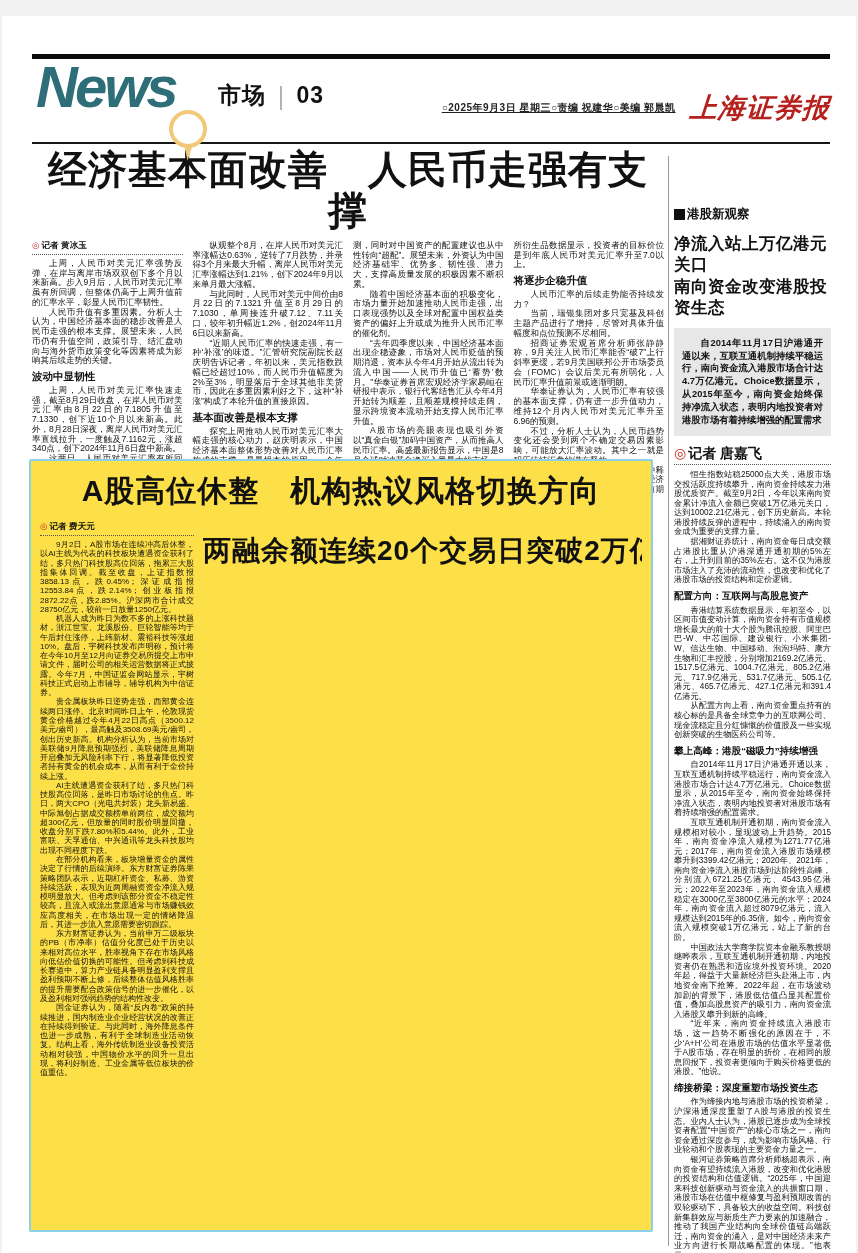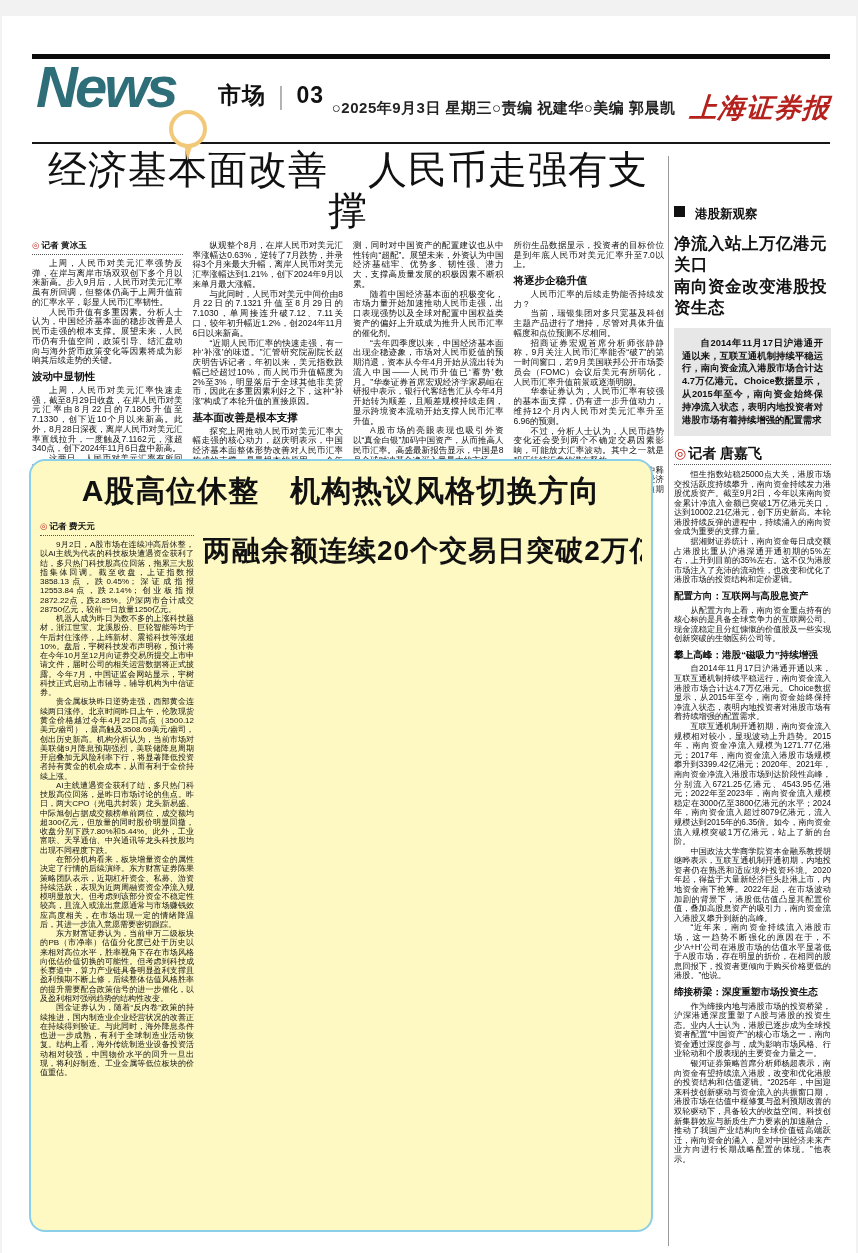--- a/index.html
+++ b/index.html
@@ -11,40 +11,40 @@
   .logo{position:absolute;left:4px;top:-6px;font-size:58px;font-weight:bold;font-style:italic;
         color:#2e6e79;letter-spacing:-3px;line-height:1;}
   .bubble{position:absolute;left:137px;top:46px;width:30px;height:30px;border:4px solid #f2c879;
           border-radius:50%;background:#fff;z-index:3;}
   .bubble::after{content:"";position:absolute;left:4px;bottom:-15px;width:0;height:0;
           border-left:5px solid transparent;border-right:8px solid #f2c879;
           border-bottom:14px solid transparent;transform:rotate(18deg);}
   .section-block{position:absolute;left:186px;top:16px;font-size:23px;font-weight:900;letter-spacing:1px;text-align:center;}
   .section-block .pipe{color:#9a9a9a;font-weight:400;margin:0 3px;font-size:24px;vertical-align:-1px;}
   .pub{position:absolute;right:0;top:26px;text-align:right;white-space:nowrap;}
-  .date-line{font-size:15px;font-weight:bold;color:#222;vertical-align:middle;letter-spacing:.5px;}
+  .date-line{font-size:10px;font-weight:bold;color:#222;vertical-align:middle;letter-spacing:.5px;text-decoration:underline;}
   .masthead{display:inline-block;margin-left:10px;font-family:"Liberation Serif","DejaVu Serif",serif;
             font-size:27px;font-weight:900;font-style:italic;color:#b5211c;vertical-align:middle;
             letter-spacing:1px;transform:skewX(-4deg);}
   .header-rule{position:absolute;left:30px;top:126px;width:798px;height:2px;background:#161616;}
   .divider-v{position:absolute;left:666px;top:140px;width:1px;height:1090px;background:#9b9b9b;}
   
   .reporter{font-size:8.6px;font-weight:bold;border-bottom:1.5px dotted #555;
             padding-bottom:3px;margin:0 0 4px 0;break-inside:avoid;}
   .reporter .mark{color:#c3281e;margin-right:2px;}
   p.para{margin:0;text-indent:2em;}
   p.subhead{margin:4px 0 3px;font-weight:900;font-size:1.24em;text-indent:0;line-height:1.2;}
   
   .lead{position:absolute;left:30px;top:134px;width:632px;}
-  .lead-headline{margin:0;font-size:39px;font-weight:400;text-align:center;letter-spacing:1px;line-height:1.05;}
+  .lead-headline{margin:0;font-size:39px;font-weight:700;text-align:center;letter-spacing:1px;line-height:1.05;}
   .lead-cols{margin-top:9px;height:258px;column-count:4;column-gap:10px;overflow:hidden;
              font-size:8.5px;line-height:1.15;text-align:justify;}
   
   .feature-box{position:absolute;left:27px;top:443px;width:624px;height:773px;box-sizing:border-box;
-               border:2.5px solid #8ccfe8;border-radius:16px;padding:8px 9px;background:#fef9c3;}
+               border:2.5px solid #8ccfe8;border-radius:2px;padding:8px 9px;background:#fde047;}
   .box-headline{margin:2px 0 10px;font-size:30px;font-weight:900;text-align:center;letter-spacing:1px;}
   .box-body{display:flex;gap:9px;height:690px;}
   .box-left{flex:none;width:154px;overflow:hidden;font-size:8px;line-height:1.16;text-align:justify;}
   .box-right{flex:1;display:flex;flex-direction:row;overflow:hidden;}
   
   .photo{position:relative;height:233px;overflow:hidden;flex:none;
          background:linear-gradient(180deg,#dcedf7 0%,#b3d5ea 32%,#7da9cf 52%,#24406e 74%,#0a1a33 100%);}
   .photo::after{content:"";position:absolute;left:0;right:0;top:52%;bottom:0;
      background:
        radial-gradient(circle at 12% 82%, rgba(255,90,70,.55), transparent 7%),
@@ -61,21 +61,21 @@
   .photo-credit{position:absolute;right:9px;bottom:38px;z-index:3;color:#f0f0f0;font-size:7px;
                 background:rgba(15,20,45,.55);padding:1px 4px;letter-spacing:1px;}
   
   .sub-headline{margin:10px 0 5px;font-size:28px;font-weight:900;text-align:center;letter-spacing:1px;flex:none;}
   .cols3{column-count:3;column-gap:9px;overflow:hidden;font-size:6.8px;line-height:1.14;text-align:justify;flex:none;}
   .cols3 .reporter{font-size:7.2px;}
   .margin-cols{height:153px;}
   .etf-cols{height:170px;}
   
   .sidebar{position:absolute;left:672px;top:190px;width:157px;}
-  .kicker{display:flex;align-items:flex-start;gap:10px;font-size:12.5px;font-weight:900;margin:0 0 10px;}
+  .kicker{display:flex;align-items:center;gap:2px;font-size:12.5px;font-weight:900;margin:0 0 10px;}
   .kicker .sq{width:11px;height:11px;background:#101010;flex:none;}
   .sb-headline{font-size:16.5px;font-weight:900;line-height:1.3;letter-spacing:.5px;margin-bottom:9px;}
   .sb-summary{background:#e7e7e7;padding:9px 8px;margin-bottom:9px;font-size:9.3px;font-weight:bold;
               line-height:1.38;text-align:justify;text-indent:2em;}
   .sb-body{height:852px;overflow:hidden;font-size:8.2px;line-height:1.17;text-align:justify;}
   .sb-body p.subhead{font-size:9.6px;margin:5px 0 4px;}
   .sb-body .reporter{font-size:14px;margin-bottom:5px;}
 </style>
 </head>
 <body>
@@ -113,21 +113,21 @@
         <p class="subhead">基本面改善是根本支撑</p>
         <p class="para">探究上周推动人民币对美元汇率大幅走强的核心动力，赵庆明表示，中国经济基本面整体形势改善对人民币汇率构成的支撑，是最根本的原因——今年二季度国内生产总值增速达到5.3%。</p>
         <p class="para">近期，多家国际投行在研究报告中，上调了对中国经济全年增长的预测，同时对中国资产的配置建议也从中性转向“超配”。展望未来，外资认为中国经济基础牢、优势多、韧性强、潜力大，支撑高质量发展的积极因素不断积累。</p>
         <p class="para">随着中国经济基本面的积极变化，市场力量开始加速推动人民币走强，出口表现强势以及全球对配置中国权益类资产的偏好上升或成为推升人民币汇率的催化剂。</p>
         <p class="para">“去年四季度以来，中国经济基本面出现企稳迹象，市场对人民币贬值的预期消退，资本从今年4月开始从流出转为流入中国——人民币升值已‘蓄势’数月。”华泰证券首席宏观经济学家易峘在研报中表示，银行代客结售汇从今年4月开始转为顺差，且顺差规模持续走阔，显示跨境资本流动开始支撑人民币汇率升值。</p>
         <p class="para">A股市场的亮眼表现也吸引外资以“真金白银”加码中国资产，从而推高人民币汇率。高盛最新报告显示，中国是8月全球对冲基金净买入量最大的市场。</p>
         <p class="para">当前，国际外汇市场的均衡力量正在发生改变，对冲基金加大对人民币对美元汇率看涨期权的押注。新加坡交易所衍生品数据显示，投资者的目标价位是到年底人民币对美元汇率升至7.0以上。</p>
         <p class="subhead">将逐步企稳升值</p>
         <p class="para">人民币汇率的后续走势能否持续发力？</p>
         <p class="para">当前，瑞银集团对多只宽基及科创主题产品进行了增持，尽管对具体升值幅度和点位预测不尽相同。</p>
-        <p class="para">招商证券宏观首席分析师张静静称，9月关注人民币汇率能否“破7”的第一时间窗口，若9月美国联邦公开市场委员会（FOMC）会议后美元有所弱化，人民币汇率升值前景或逐渐明朗。</p>
+        <p class="para">招商证券宏观首席分析师张静静称，9月关注人民币汇率能否“破7”上行斜率更缓，若9月美国联邦公开市场委员会（FOMC）会议后美元有所弱化，人民币汇率升值前景或逐渐明朗。</p>
         <p class="para">华泰证券认为，人民币汇率有较强的基本面支撑，仍有进一步升值动力，维持12个月内人民币对美元汇率升至6.96的预测。</p>
         <p class="para">不过，分析人士认为，人民币趋势变化还会受到两个不确定交易因素影响，可能放大汇率波动。其中之一就是积压待结汇盘的潜在释放。</p>
         <p class="para">去年，人民币曾因“待结汇盘”集中释放而出现快速升值。东吴证券首席经济学家芦哲在研报中表示，在人民币短期升值预期升温的背景下，预计2025年四季度结汇资金或迎来集中释放。但是，今年与去年不同之处在于出口企业加强了汇率套保，预计结汇潮或以比2024年更加缓和的方式展开。</p>
       </div>
   </section>
 
   <section class="feature-box">
     <h2 class="box-headline">A股高位休整　机构热议风格切换方向</h2>
     <div class="box-body">
       <div class="box-left">
@@ -239,20 +239,21 @@
     <div class="sb-headline">
       <div>净流入站上万亿港元关口</div>
       <div>南向资金改变港股投资生态</div>
     </div>
     <div class="sb-summary">自2014年11月17日沪港通开通以来，互联互通机制持续平稳运行，南向资金流入港股市场合计达4.7万亿港元。Choice数据显示，从2015年至今，南向资金始终保持净流入状态，表明内地投资者对港股市场有着持续增强的配置需求</div>
     <div class="sb-body">
       <div class="reporter"><span class="mark">◎</span><span>记者 唐嘉飞</span></div>
     <p class="para">恒生指数站稳25000点大关，港股市场交投活跃度持续攀升，南向资金持续发力港股优质资产。截至9月2日，今年以来南向资金累计净流入金额已突破1万亿港元关口，达到10002.21亿港元，创下历史新高。本轮港股持续反弹的进程中，持续涌入的南向资金成为重要的支撑力量。</p>
         <p class="para">据湘财证券统计，南向资金每日成交额占港股比重从沪港深通开通初期的5%左右，上升到目前的35%左右。这不仅为港股市场注入了充沛的流动性，也改变和优化了港股市场的投资结构和定价逻辑。</p>
         <p class="subhead">配置方向：互联网与高股息资产</p>
+        <p class="para">香港结算系统数据显示，年初至今，以区间市值变动计算，南向资金持有市值规模增长最大的前十大个股为腾讯控股、阿里巴巴-W、中芯国际、建设银行、小米集团-W、信达生物、中国移动、泡泡玛特、康方生物和汇丰控股，分别增加2169.2亿港元、1517.5亿港元、1004.7亿港元、805.2亿港元、717.9亿港元、531.7亿港元、505.1亿港元、465.7亿港元、427.1亿港元和391.4亿港元。</p>
         <p class="para">从配置方向上看，南向资金重点持有的核心标的是具备全球竞争力的互联网公司、现金流稳定且分红慷慨的价值股及一些实现创新突破的生物医药公司等。</p>
         <p class="subhead">攀上高峰：港股“磁吸力”持续增强</p>
         <p class="para">自2014年11月17日沪港通开通以来，互联互通机制持续平稳运行，南向资金流入港股市场合计达4.7万亿港元。Choice数据显示，从2015年至今，南向资金始终保持净流入状态，表明内地投资者对港股市场有着持续增强的配置需求。</p>
         <p class="para">互联互通机制开通初期，南向资金流入规模相对较小，显现波动上升趋势。2015年，南向资金净流入规模为1271.77亿港元；2017年，南向资金流入港股市场规模攀升到3399.42亿港元；2020年、2021年，南向资金净流入港股市场到达阶段性高峰，分别流入6721.25亿港元、4543.95亿港元；2022年至2023年，南向资金流入规模稳定在3000亿至3800亿港元的水平；2024年，南向资金流入超过8079亿港元，流入规模达到2015年的6.35倍。如今，南向资金流入规模突破1万亿港元，站上了新的台阶。</p>
         <p class="para">中国政法大学商学院资本金融系教授胡继晔表示，互联互通机制开通初期，内地投资者仍在熟悉和适应境外投资环境。2020年起，得益于大量新经济巨头赴港上市，内地资金南下抢筹。2022年起，在市场波动加剧的背景下，港股低估值凸显其配置价值，叠加高股息资产的吸引力，南向资金流入港股又攀升到新的高峰。</p>
         <p class="para">“近年来，南向资金持续流入港股市场，这一趋势不断强化的原因在于，不少‘A+H’公司在港股市场的估值水平显著低于A股市场，存在明显的折价，在相同的股息回报下，投资者更倾向于购买价格更低的港股。”他说。</p>
         <p class="subhead">缔接桥梁：深度重塑市场投资生态</p>
         <p class="para">作为缔接内地与港股市场的投资桥梁，沪深港通深度重塑了A股与港股的投资生态。业内人士认为，港股已逐步成为全球投资者配置“中国资产”的核心市场之一，南向资金通过深度参与，成为影响市场风格、行业轮动和个股表现的主要资金力量之一。</p>
         <p class="para">银河证券策略首席分析师杨超表示，南向资金有望持续流入港股，改变和优化港股的投资结构和估值逻辑。“2025年，中国迎来科技创新驱动与资金流入的共振窗口期，港股市场在估值中枢修复与盈利预期改善的双轮驱动下，具备较大的收益空间。科技创新集群效应与新质生产力要素的加速融合，推动了我国产业结构向全球价值链高端跃迁，南向资金的涌入，是对中国经济未来产业方向进行长期战略配置的体现。”他表示。</p>
       </div>

